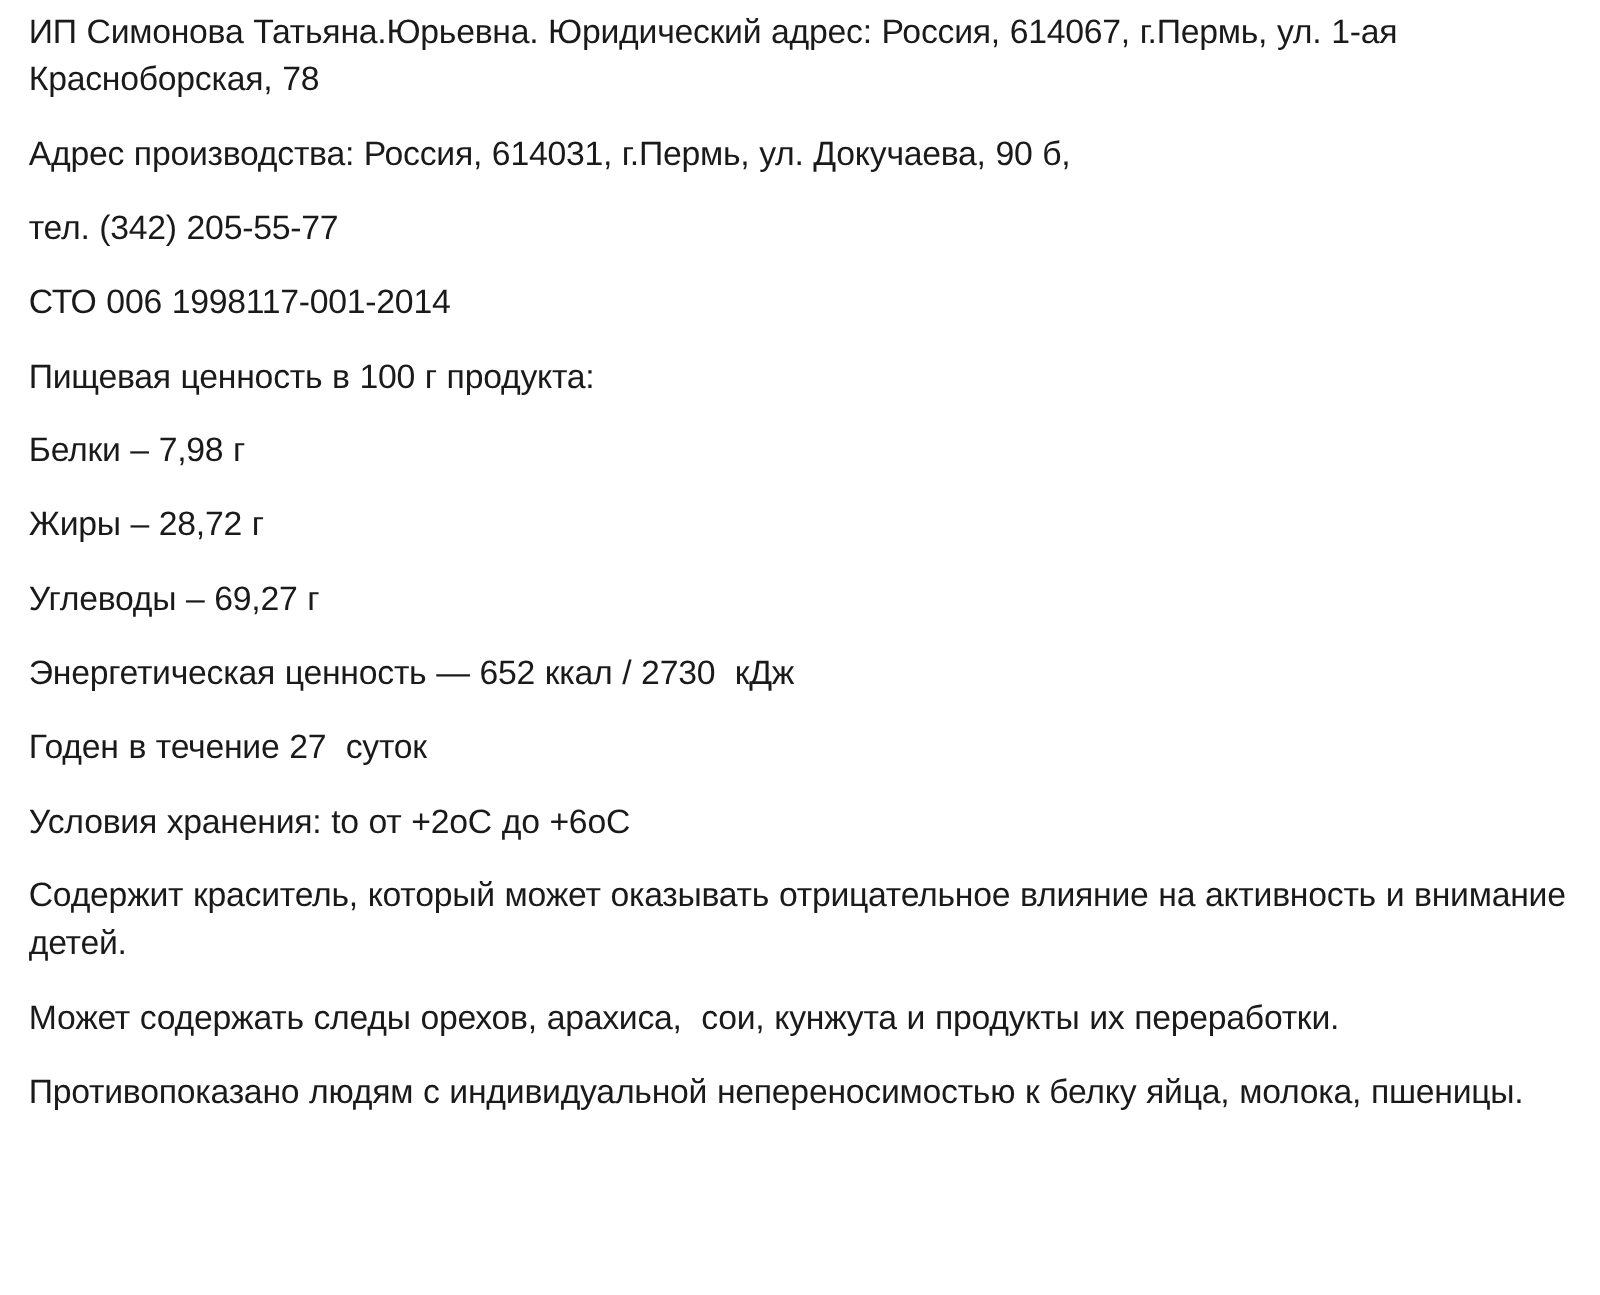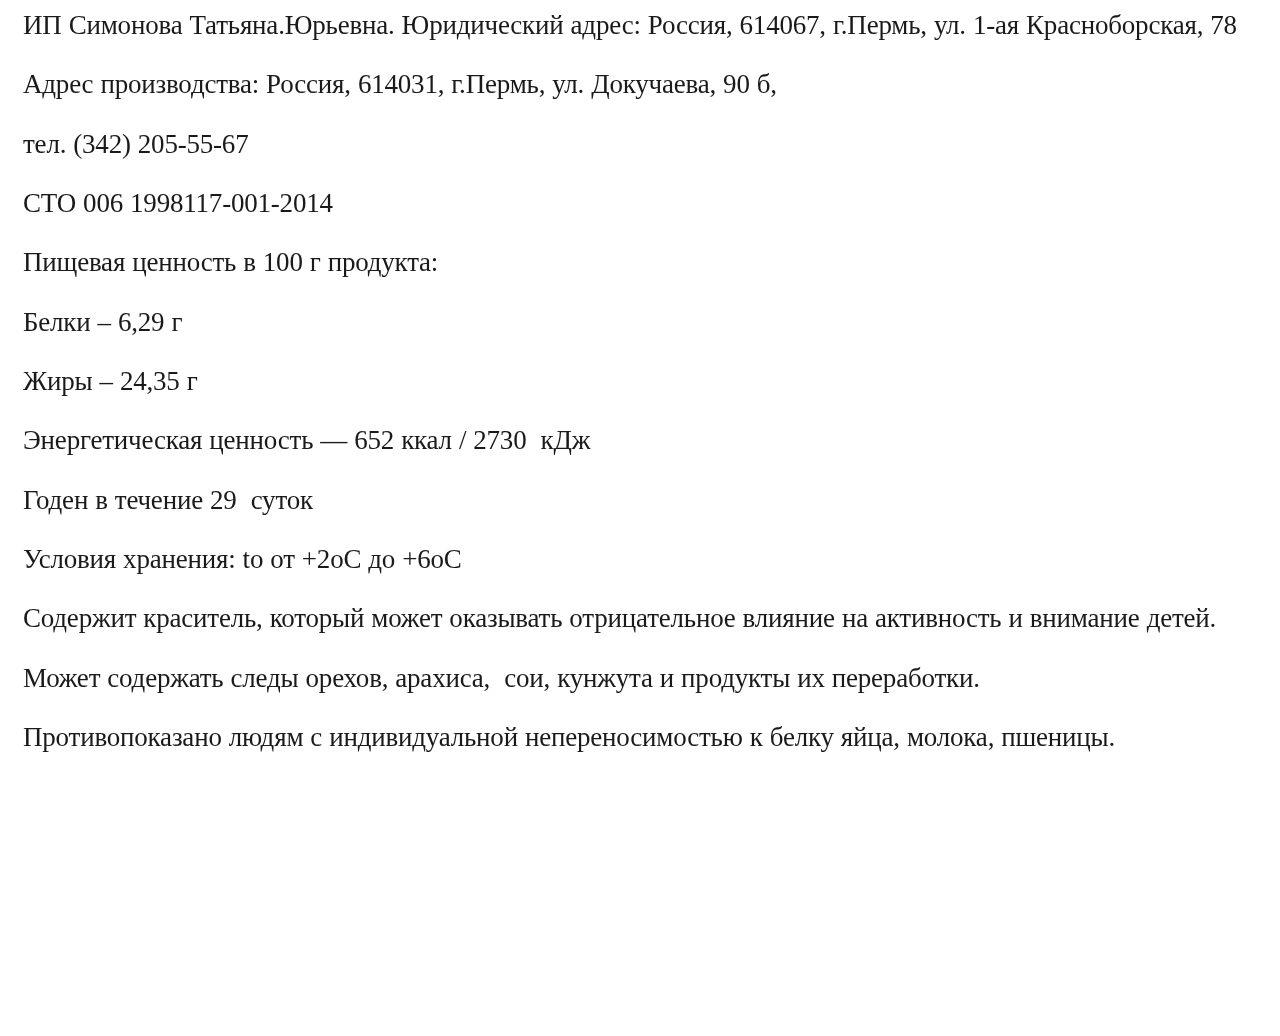--- a/index.html
+++ b/index.html
@@ -12,42 +12,42 @@
     height: 1036px;
     overflow: hidden;
     font-family: "Liberation Sans", "DejaVu Sans", sans-serif;
   }
   .doc {
     box-sizing: border-box;
     width: 1280px;
     height: 1036px;
     padding: 6px 22px 0 23px;
     color: #1a1a1a;
-    font-family: Liberation Serif, serif;
   }
   .doc p.para {
     margin: 0 0 21px 0;
     font-size: 27px;
     line-height: 1.42;
     letter-spacing: -0.2px;
     white-space: pre-wrap; 
     word-spacing: 0.5px;
   }
 </style>
 </head>
 <body>
 
 <div class="doc">
 
 <p class="para">ИП Симонова Татьяна.Юрьевна. Юридический адрес: Россия, 614067, г.Пермь, ул. 1-ая Красноборская, 78</p>
     <p class="para">Адрес производства: Россия, 614031, г.Пермь, ул. Докучаева, 90 б,</p>
-    <p class="para">тел. (342) 205-55-67</p>
+    <p class="para">тел. (342) 205-55-77</p>
     <p class="para">СТО 006 1998117-001-2014</p>
     <p class="para">Пищевая ценность в 100 г продукта:</p>
-    <p class="para">Белки – 6,29 г</p>
-    <p class="para">Жиры – 24,35 г</p>
+    <p class="para">Белки – 7,98 г</p>
+    <p class="para">Жиры – 28,72 г</p>
+    <p class="para">Углеводы – 69,27 г</p>
     <p class="para">Энергетическая ценность — 652 ккал / 2730  кДж</p>
-    <p class="para">Годен в течение 29  суток</p>
+    <p class="para">Годен в течение 27  суток</p>
     <p class="para">Условия хранения: to от +2оС до +6оС</p>
     <p class="para">Содержит краситель, который может оказывать отрицательное влияние на активность и внимание детей.</p>
     <p class="para">Может содержать следы орехов, арахиса,  сои, кунжута и продукты их переработки.</p>
     <p class="para">Противопоказано людям с индивидуальной непереносимостью к белку яйца, молока, пшеницы.</p>
   </div>
 
 </body></html>

